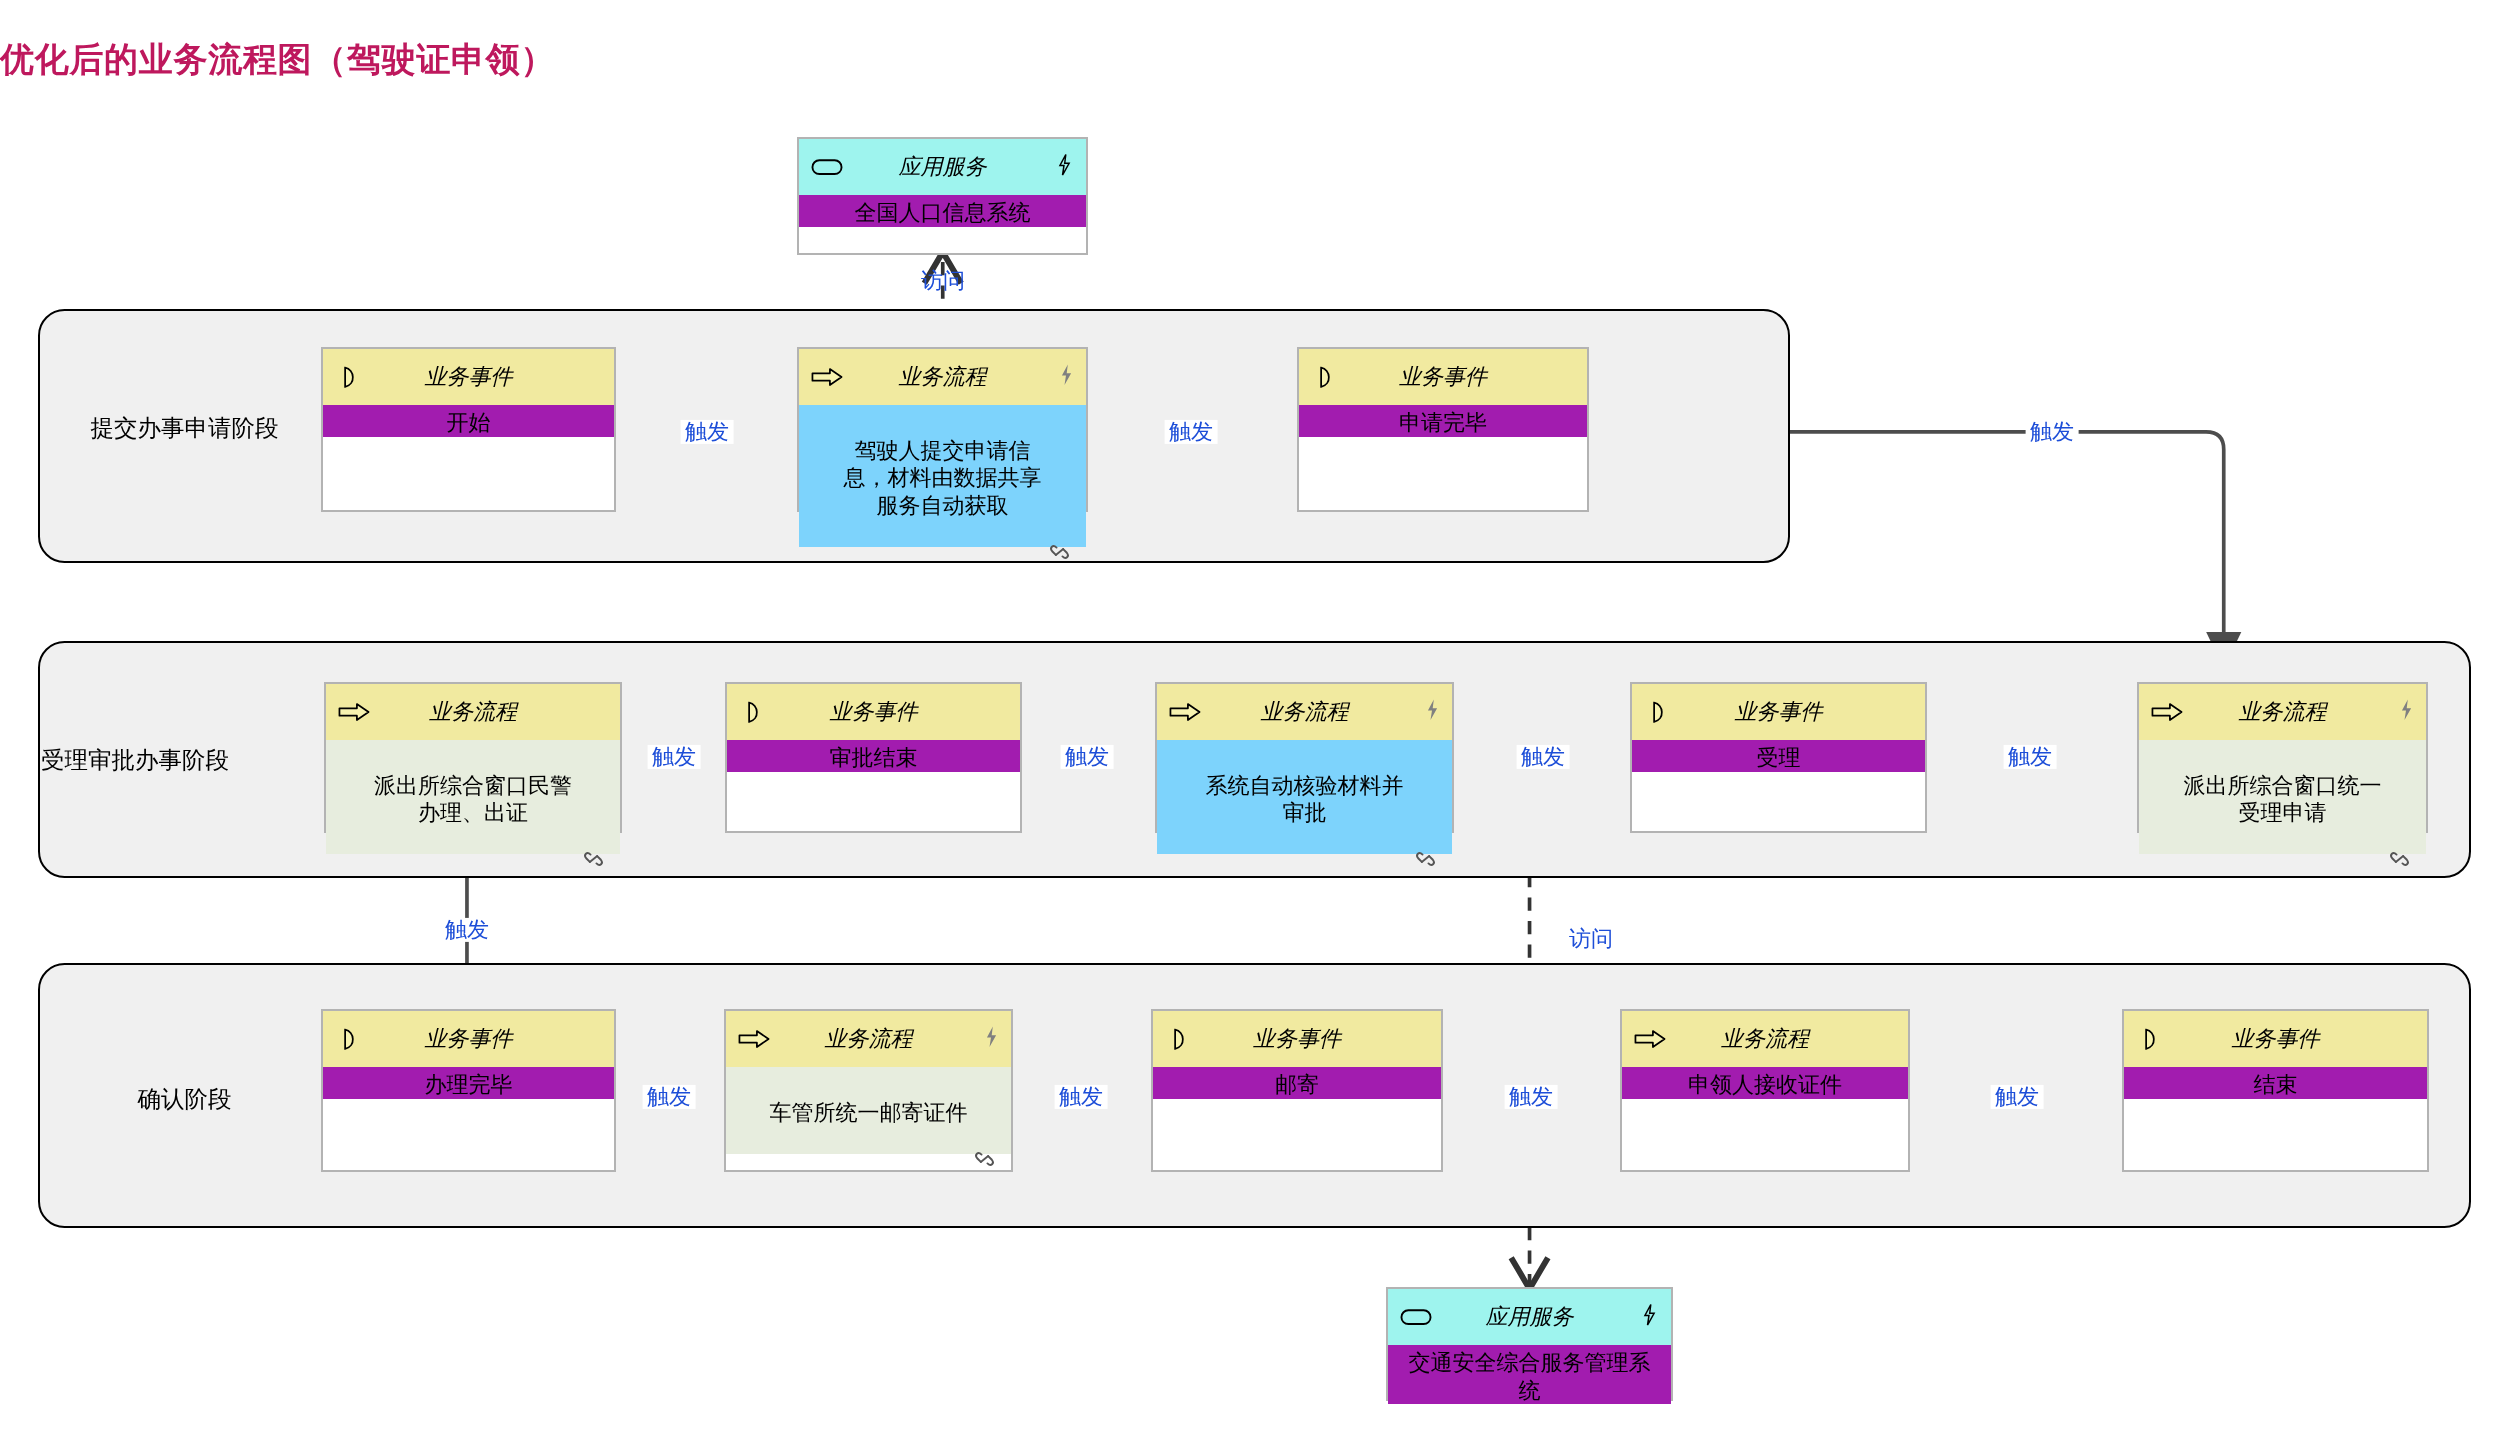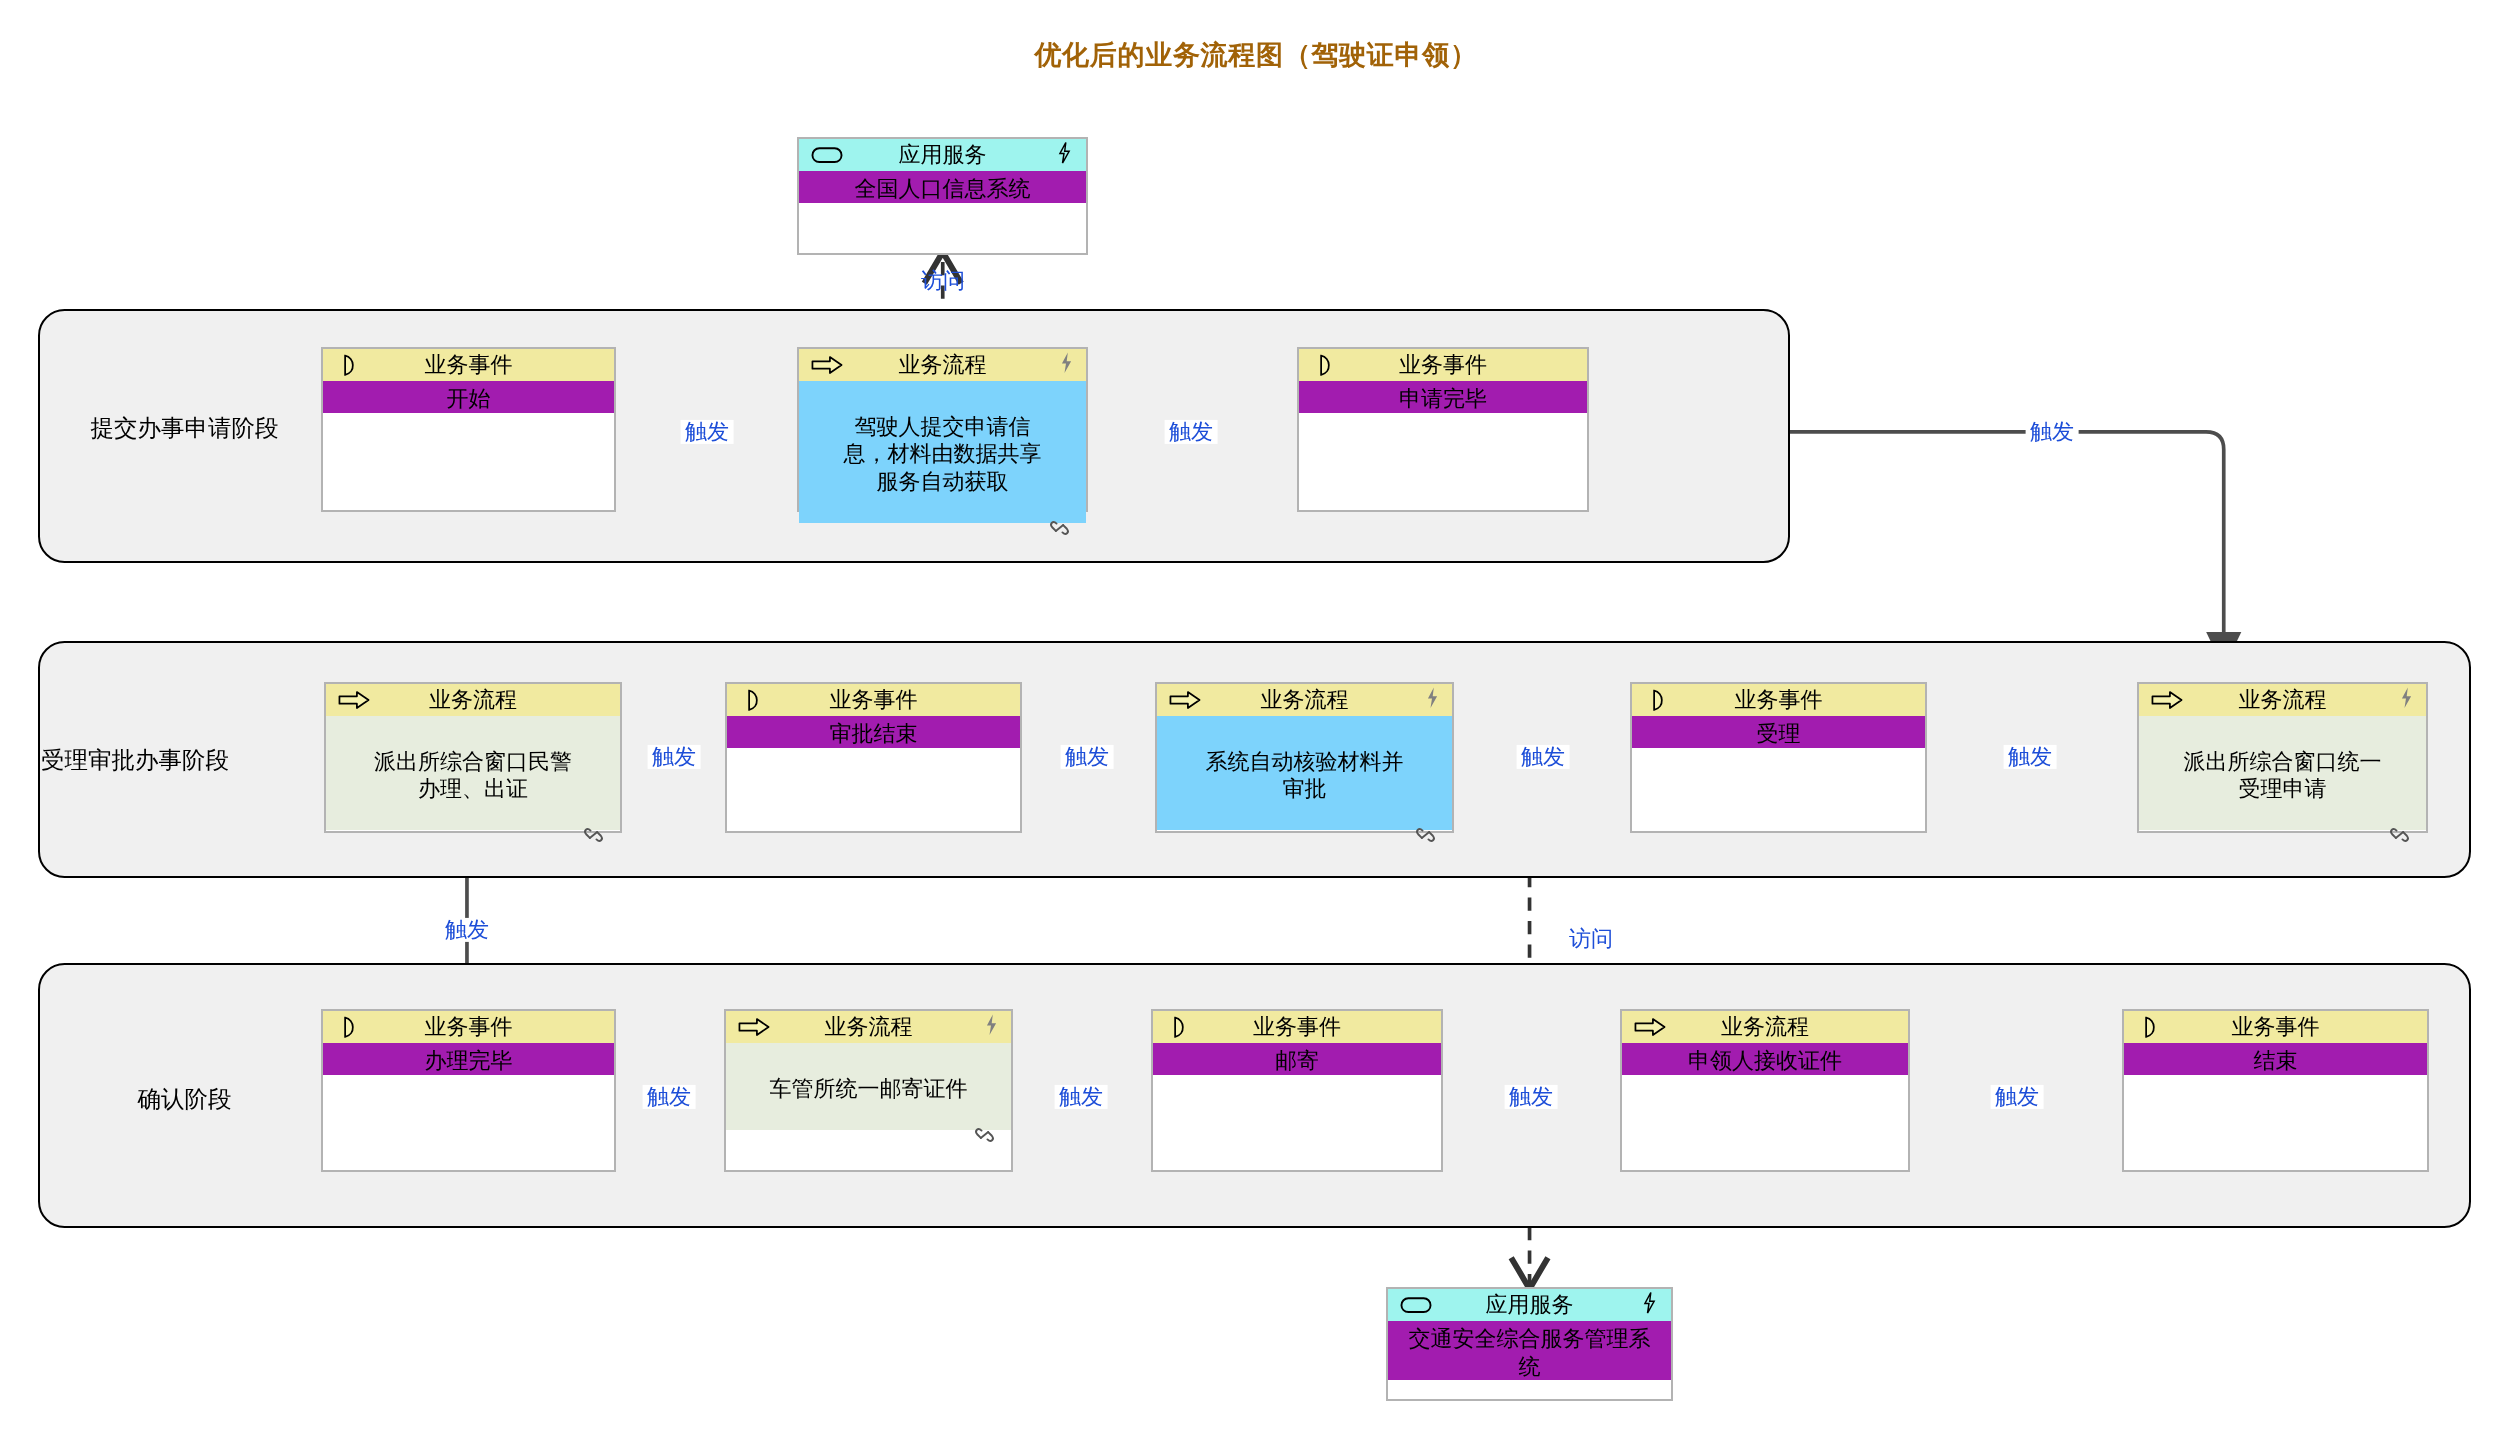--- a/index.html
+++ b/index.html
@@ -5,42 +5,42 @@
   html,body{margin:0;padding:0;background:#ffffff;}
   body{
     font-family:"Liberation Sans","DejaVu Sans",sans-serif;
     width:2512px;height:1449px;position:relative;overflow:hidden;
   }
   #stage{position:absolute;left:0;top:0;width:2512px;height:1449px;}
 
   
   .title{
     position:absolute;left:0;top:37px;width:2512px;
-    text-align:center;font-size:27px;font-weight:bold;color:#a16207;
+    text-align:left;font-size:34px;font-weight:bold;color:#be185d;
     letter-spacing:0.7px;
   }
 
   
   .group{
     position:absolute;background:#f0f0f0;border:2.2px solid #000;
     border-radius:26.5px;box-sizing:border-box;
   }
   .group-label{
     position:absolute;font-size:23.5px;color:#000;white-space:nowrap;
   }
 
   
   .node{
     position:absolute;box-sizing:border-box;
     border:2.2px solid #b3b3b3;background:#ffffff;
   }
   .node .hdr{
-    position:relative;height:32px;box-sizing:border-box;
+    position:relative;height:56px;box-sizing:border-box;
     display:flex;align-items:center;justify-content:center;
-    font-size:22px;color:#000;
+    font-size:22px;color:#000;font-style:italic;
   }
   .node .hdr .type-icon{
     position:absolute;left:11.8px;top:50%;transform:translateY(-50%);
     width:32px;height:25px;display:flex;align-items:center;justify-content:center;
   }
   .node .hdr .bolt{
     position:absolute;right:10.3px;top:50%;transform:translateY(-50%);
     width:19px;height:26.5px;
   }
   .node .body{

